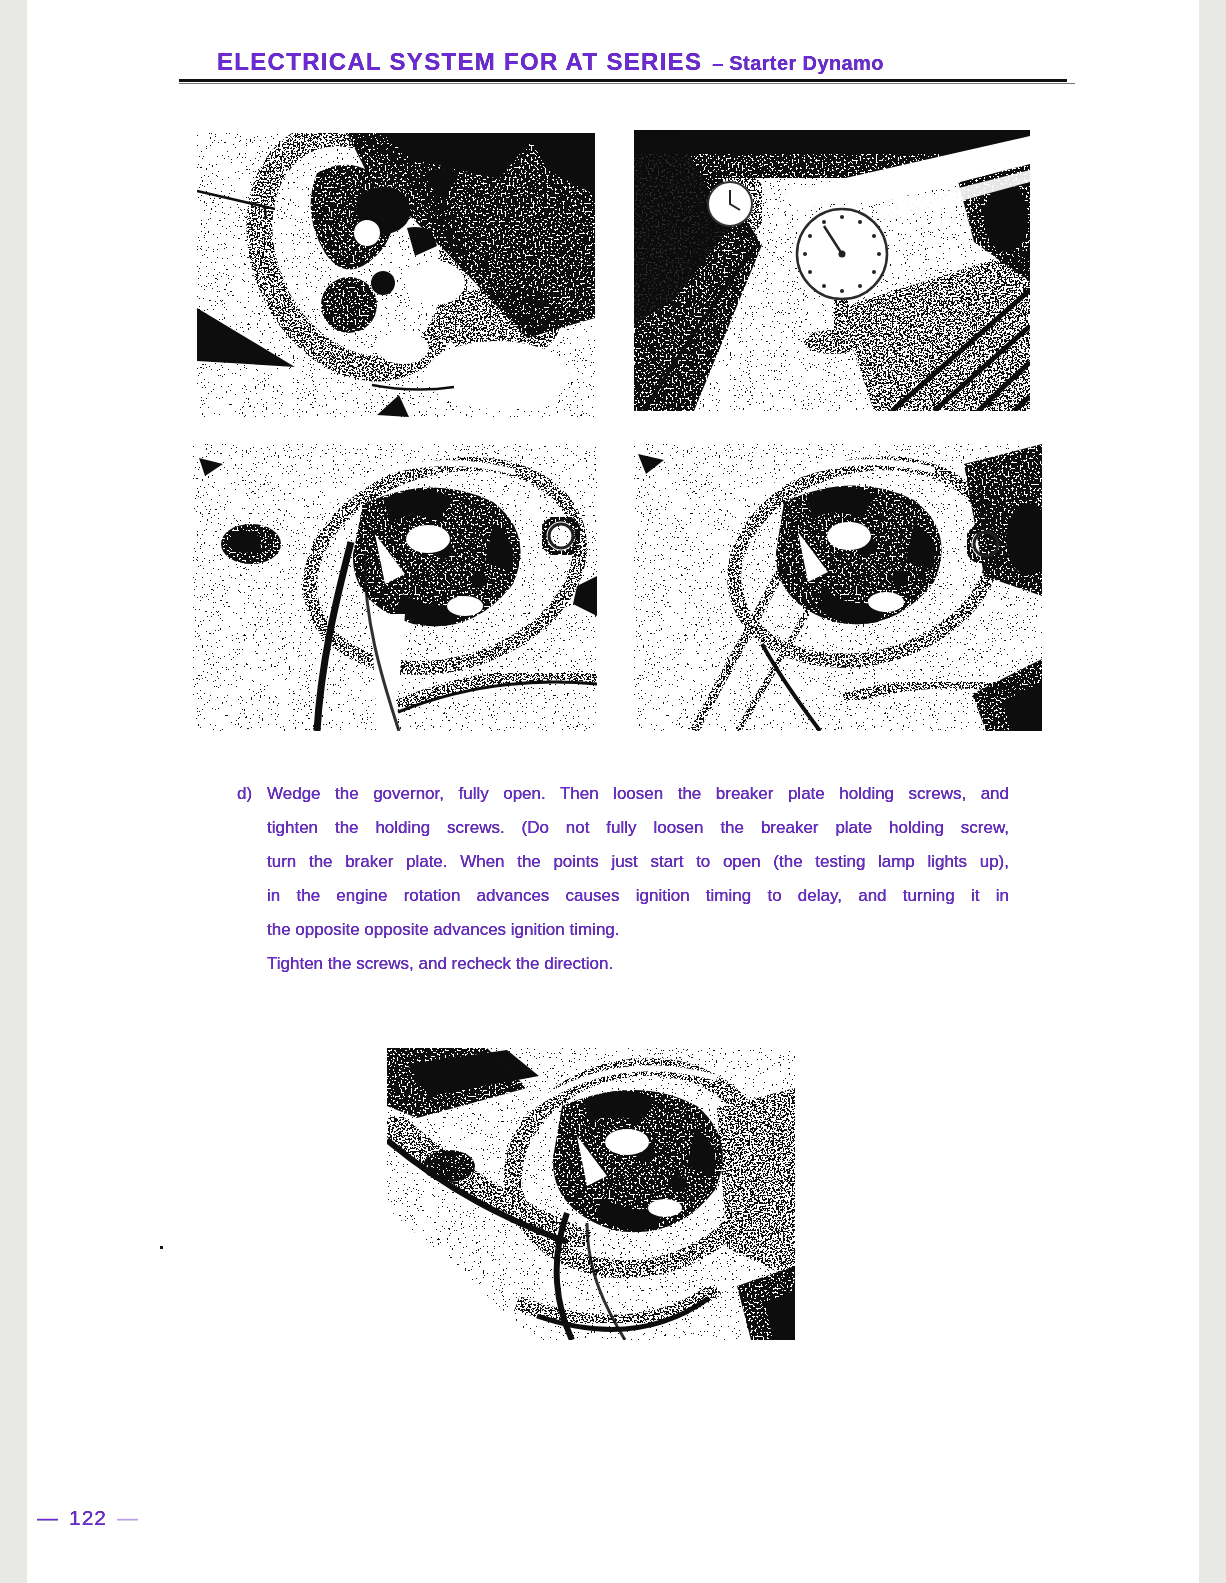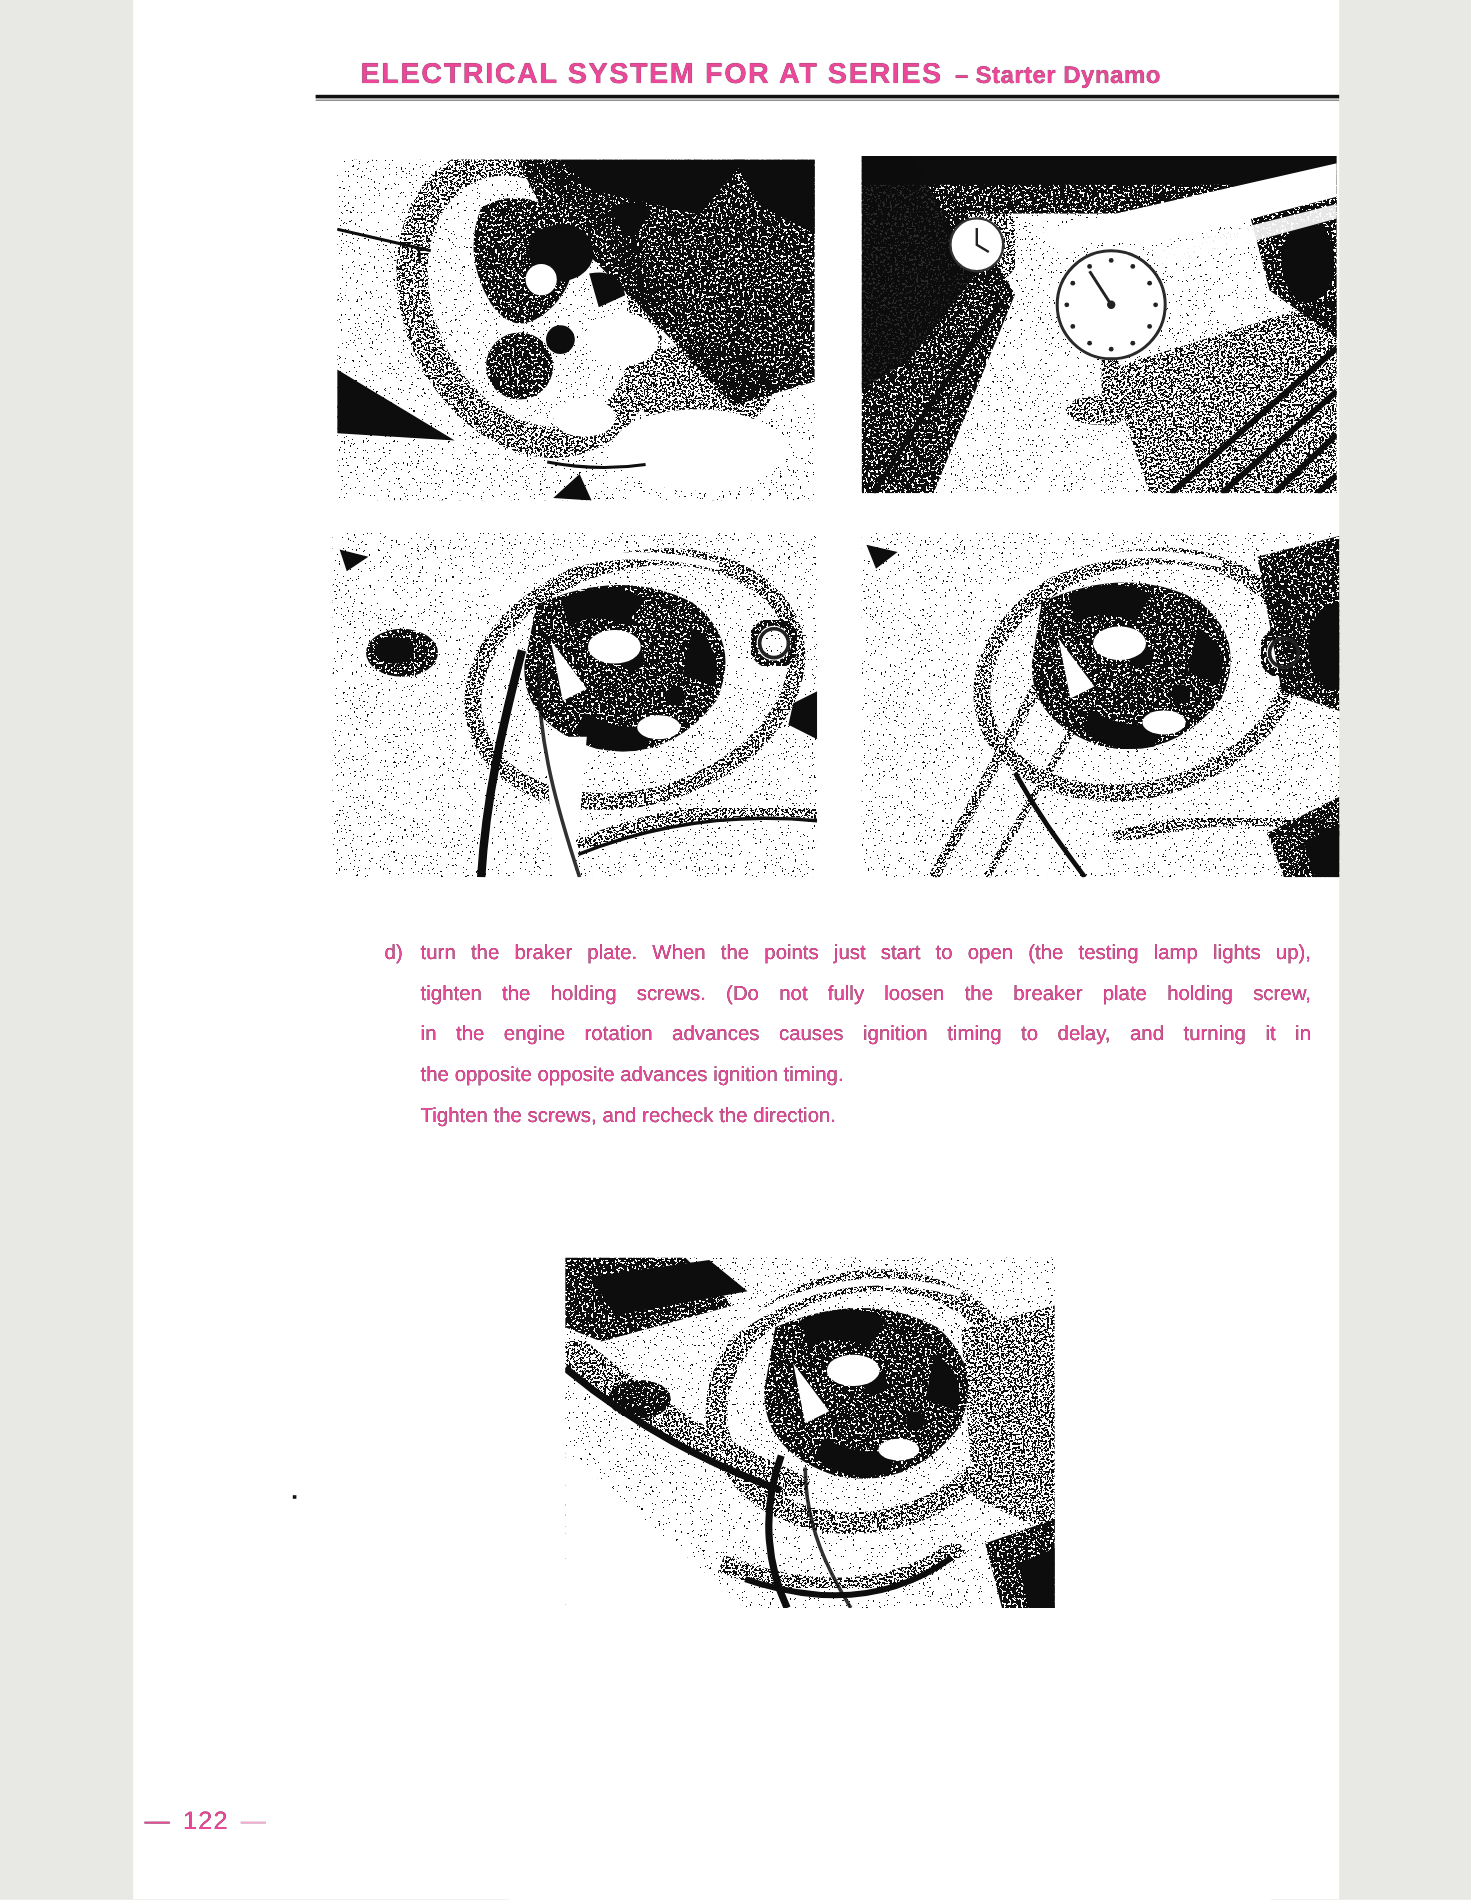--- a/index.html
+++ b/index.html
@@ -1,19 +1,19 @@
 <!DOCTYPE html>
 <html><head>
 <meta charset="utf-8">
 <style>
   html,body { margin:0; padding:0; background:#e8e8e4; }
   .page {
-    position:relative; width:1005px; height:1583px; margin:0 auto;
+    position:relative; width:1172px; height:1583px; margin:0 auto;
     background:#ffffff; overflow:hidden;
-    font-family:"Liberation Sans", sans-serif; color:#ec4899;
+    font-family:"Liberation Sans", sans-serif; color:#6d28d9;
   }
   
   .hdr { position:absolute; left:190px; top:48px; white-space:nowrap;
          text-shadow:0 0 .6px #141414; }
   .hdr .main { font-size:24px; font-weight:bold; letter-spacing:1.3px; }
   .hdr .sep  { font-size:20px; font-weight:bold; margin:0 6px 0 10px; }
   .hdr .sub  { font-size:20px; font-weight:bold; letter-spacing:.4px; }
   .rule-a { position:absolute; left:152px; top:79px; width:888px; height:3px; background:#101010; }
   .rule-b { position:absolute; left:152px; top:83px; width:896px; height:1px; background:#2a2a2a; opacity:.65; }
 
@@ -298,22 +298,23 @@
           <polygon points="338,250 408,215 408,287 352,287"></polygon>
         </g>
       <polygon points="368,258 408,238 408,287 378,287" fill="#0d0d0d"></polygon>
       <polygon points="4,10 30,16 12,30" fill="#0d0d0d"></polygon>
     </svg>
   </div>
 
   <div class="para">
     <div class="label">d)</div>
     <div class="lines">
+      <div class="p-line just">Wedge the governor, fully open. Then loosen the breaker plate holding screws, and</div>
+      <div class="p-line just">tighten the holding screws. (Do not fully loosen the breaker plate holding screw,</div>
       <div class="p-line just">turn the braker plate. When the points just start to open (the testing lamp lights up),</div>
-      <div class="p-line just">tighten the holding screws. (Do not fully loosen the breaker plate holding screw,</div>
       <div class="p-line just">in the engine rotation advances causes ignition timing to delay, and turning it in</div>
       <div class="p-line">the opposite opposite advances ignition timing.</div>
       <div class="p-line">Tighten the screws, and recheck the direction.</div>
     </div>
   </div>
 
   <div class="fig fig-5">
     <svg viewBox="0 0 408 292" preserveAspectRatio="none">
       <rect width="408" height="292" fill="#fff"></rect>
       <g filter="url(#dl)">

